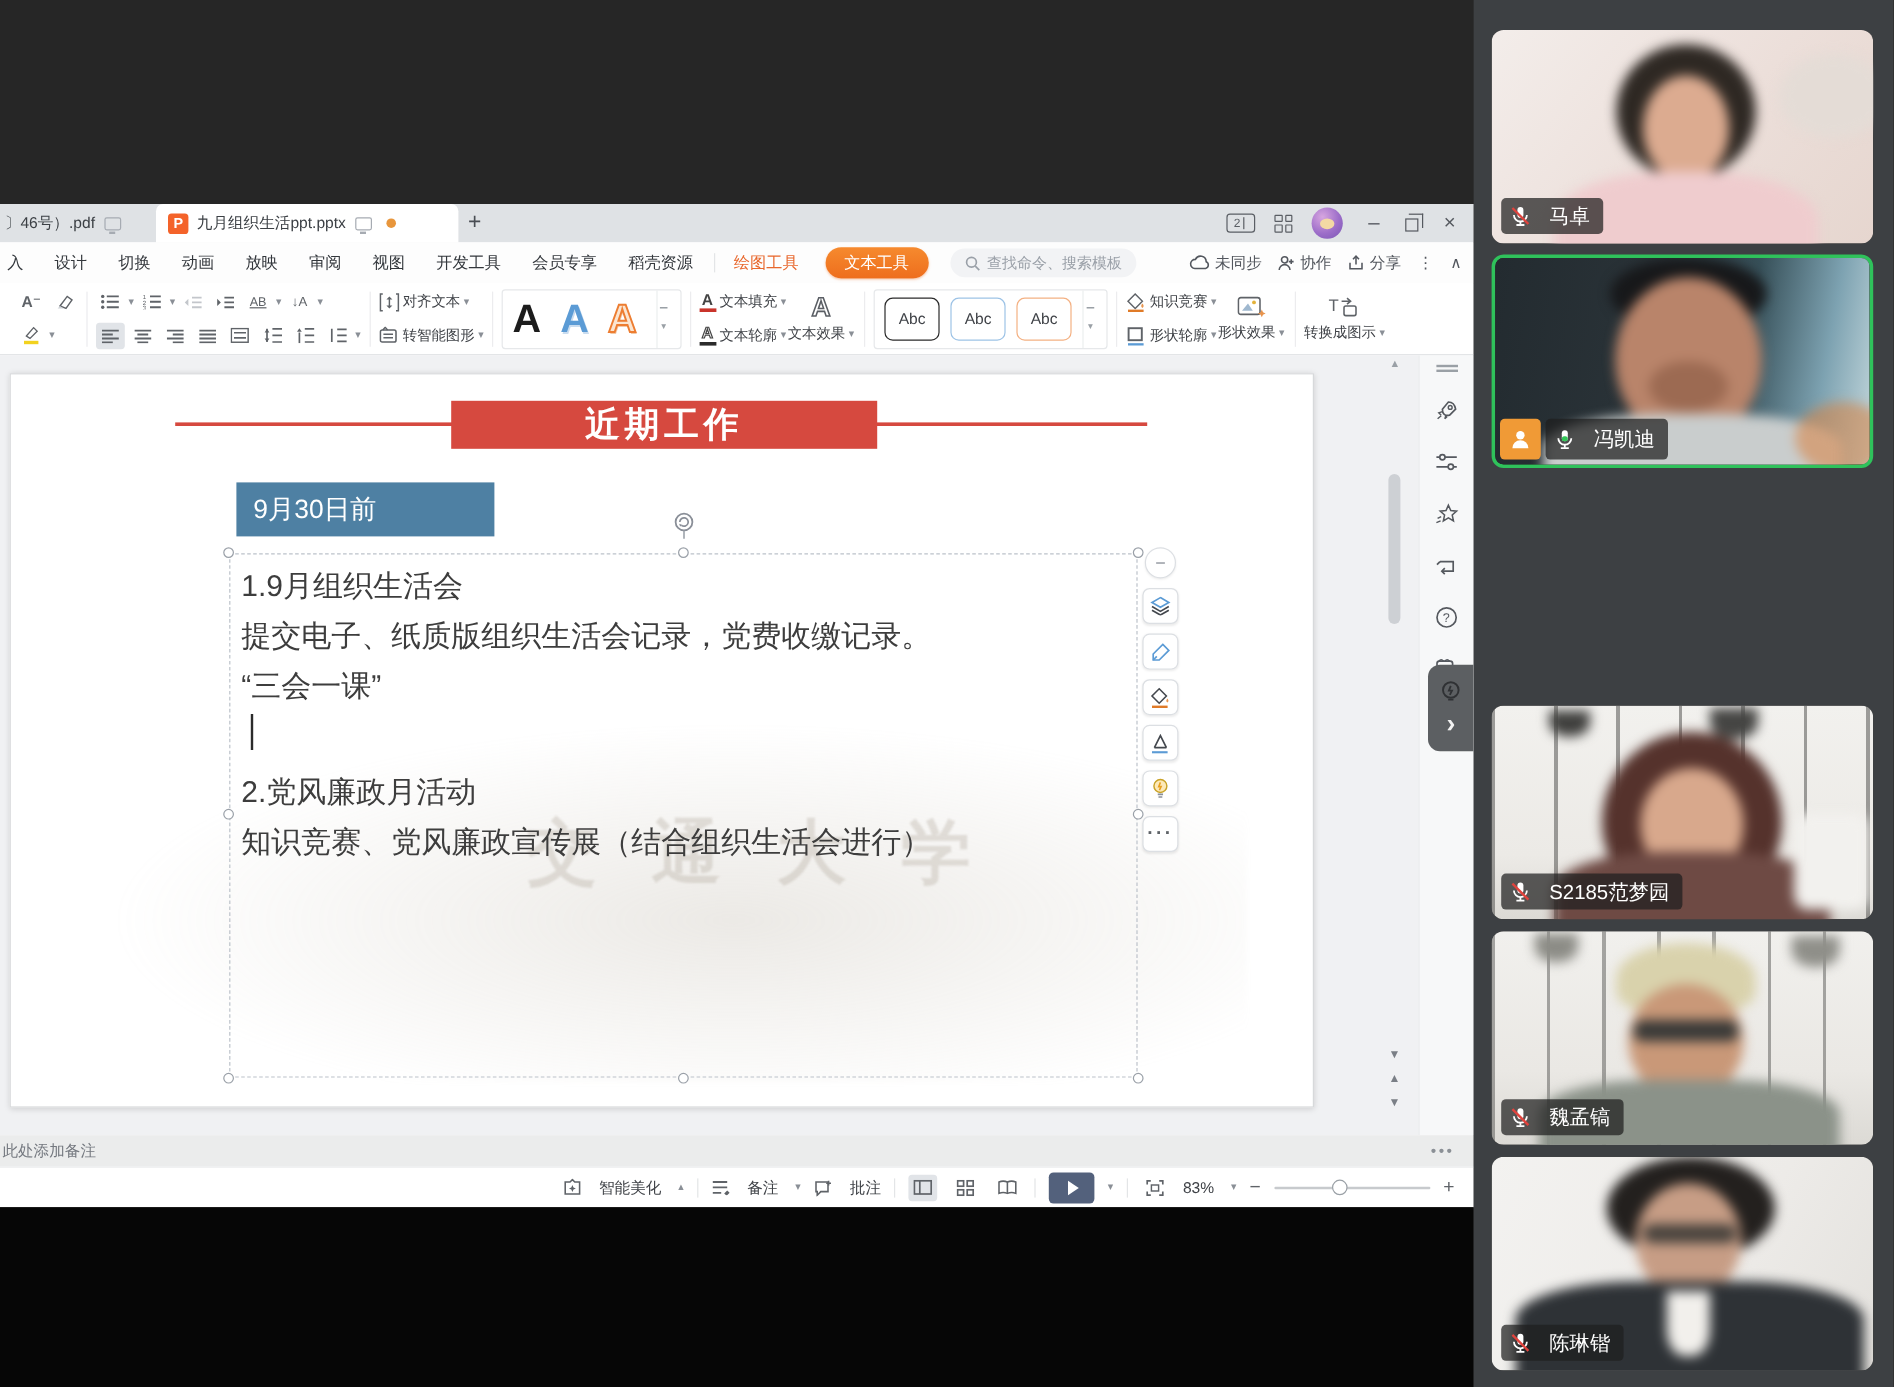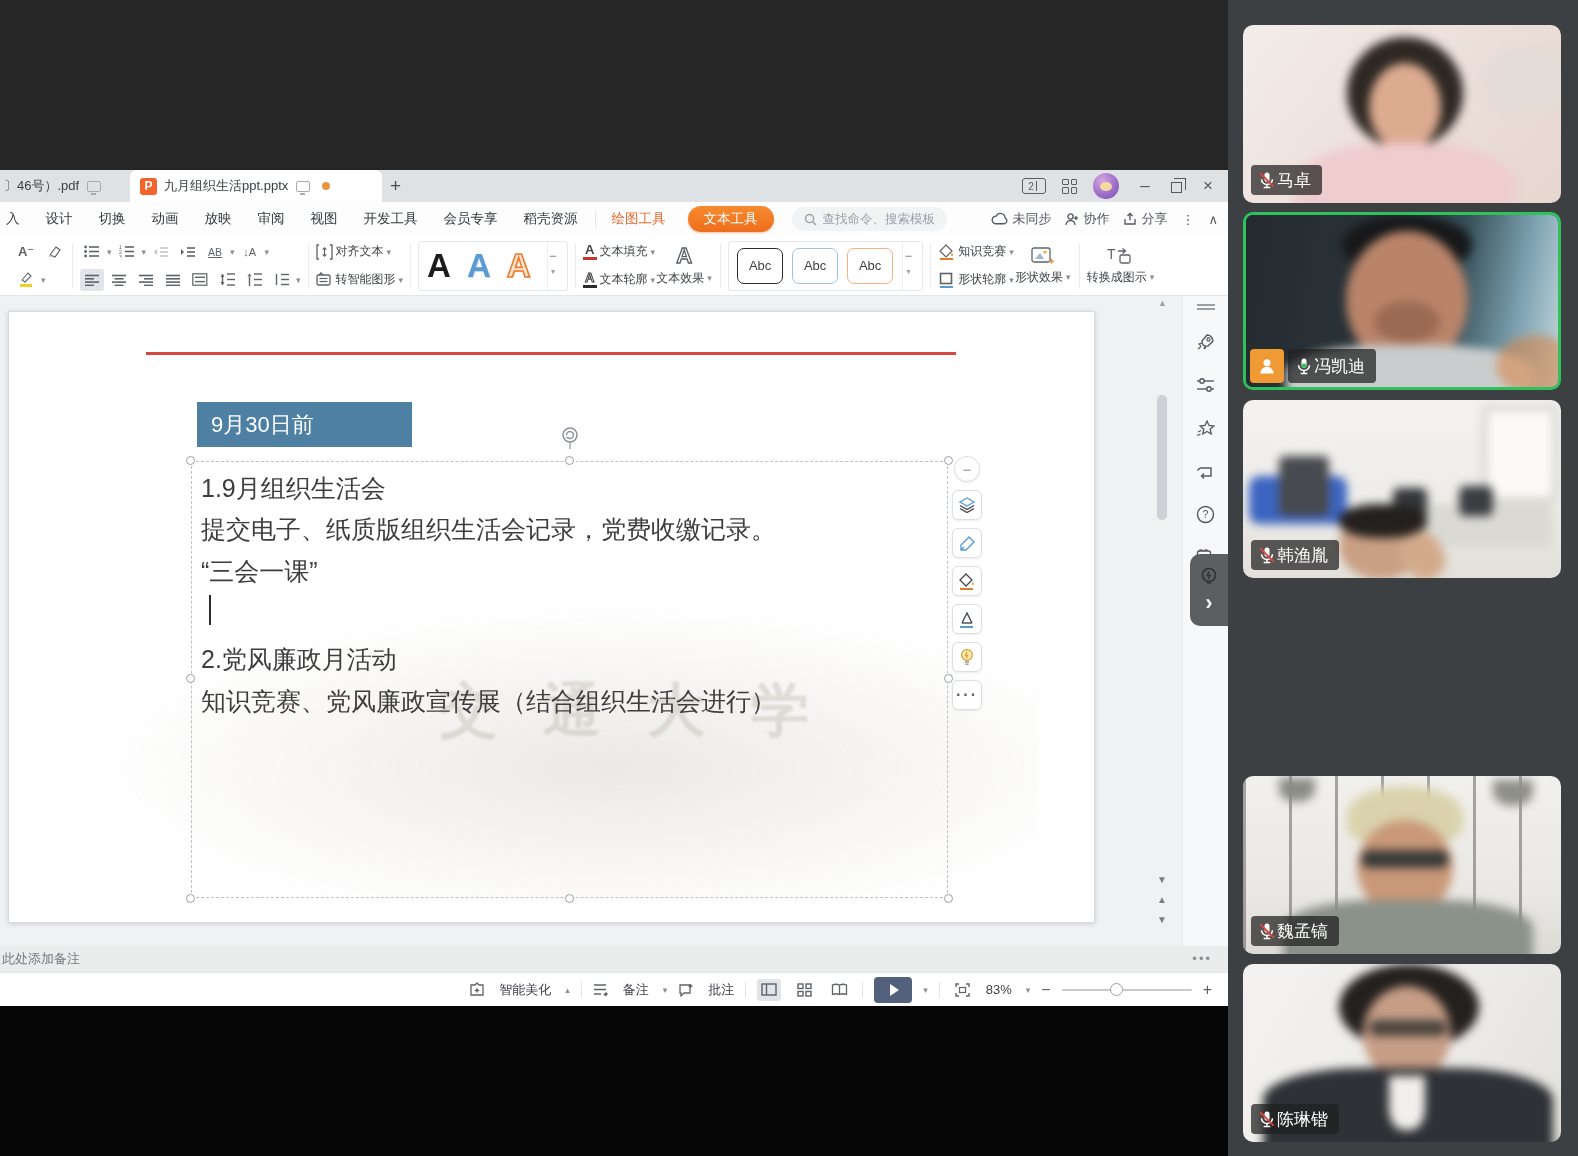--- a/index.html
+++ b/index.html
@@ -115,21 +115,21 @@
   .zknob{position:absolute;left:48px;top:-6px;width:13px;height:13px;border-radius:50%;background:#fff;border:1.5px solid #9aa0a6;}
   .zsign{font-size:16px;color:#5f6368;}
 
   
   .sidebar{position:absolute;left:1228px;top:0;width:350px;height:1156px;background:#3d4043;}
   .tile{position:absolute;left:15px;width:318px;height:178px;border-radius:10px;overflow:hidden;background:#222;}
   .tile.activeb{border:3px solid #2fc25b;}
   .scene{position:absolute;inset:0;}
   .blob{position:absolute;border-radius:50%;}
   .blur{filter:blur(5px);}
-  .namelabel{position:absolute;left:8px;bottom:8px;height:30px;background:rgba(30,30,30,.72);border-radius:4px;display:flex;align-items:center;gap:0;padding:0 11px 0 6px;z-index:3;}
+  .namelabel{position:absolute;left:8px;bottom:8px;height:30px;background:rgba(30,30,30,.72);border-radius:4px;display:flex;align-items:center;gap:14px;padding:0 11px 0 6px;z-index:3;}
   .namelabel span{color:#fff;font-size:17px;font-weight:500;white-space:nowrap;}
   .host-badge{position:absolute;left:4px;bottom:4px;width:34px;height:34px;background:#f09a36;border-radius:4px;display:flex;align-items:center;justify-content:center;z-index:3;}
   .namelabel.withbadge{left:42px;bottom:4px;height:34px;}
 </style>
 </head>
 <body>
 
 <div class="screen">
   <div class="desktop">
 
@@ -506,20 +506,23 @@
               <span class="caret">▾</span>
             </span>
         </div>
       </div>
 
       <div class="canvas">
         <div class="slide">
           <div class="wm-band"></div>
           <div class="wm-text">交通大学</div>
           <div class="redline"></div>
+          <div class="banner">
+              <span>近期工作</span>
+            </div>
           <div class="bluebox">
               <span>9月30日前</span>
             </div>
 
           <svg class="rot-handle" width="20" height="24" viewBox="0 0 20 24">
             <circle cx="10" cy="9" r="7" fill="#fff" stroke="#8a8f98" stroke-width="1.5"></circle>
             <path d="M6.5 9 a3.5 3.5 0 1 1 1.4 2.8" fill="none" stroke="#8a8f98" stroke-width="1.4"></path>
             <path d="M6 10.5 L6.7 12.8 L8.8 11.6 Z" fill="#8a8f98"></path>
             <line x1="10" y1="16" x2="10" y2="23" stroke="#9aa0a8" stroke-width="1.3"></line>
           </svg>
@@ -778,46 +781,43 @@
             <rect x="9" y="3" width="6" height="11" rx="3" fill="#fff"></rect>
             <rect x="9" y="9" width="6" height="5" rx="2.5" fill="#34c759"></rect>
             <path d="M5.5 11a6.5 6.5 0 0 0 13 0" stroke="#fff" stroke-width="1.8" fill="none"></path>
             <line x1="12" y1="17.5" x2="12" y2="20.5" stroke="#fff" stroke-width="1.8"></line>
             <line x1="8" y1="21" x2="16" y2="21" stroke="#fff" stroke-width="1.8"></line>
           </svg>
         <span>冯凯迪</span>
       </div>
     </div>
 
-    <div class="tile" style="top:400px;">
-      <div class="scene" style="background:linear-gradient(180deg,#f3f2ef 0%,#edece8 60%,#e2e0db 100%);">
+
+    <div class="tile" style="top:588px;">
+      <div class="scene" style="background:repeating-linear-gradient(90deg,rgba(70,70,68,.5) 0 3px,rgba(0,0,0,0) 3px 52px),linear-gradient(180deg,#f2f1ee 0%,#eceae6 70%,#dcdad5 100%);">
         <div class="blur">
-          <div class="blob" style="right:4px;top:6px;width:74px;height:96px;background:#fbfaf6;border:4px solid #c9c7c2;border-radius:4px;"></div>
-          <div class="blob" style="left:6px;top:76px;width:98px;height:48px;background:#3c64c0;border-radius:10px;"></div>
-          <div class="blob" style="left:36px;top:56px;width:50px;height:60px;background:#474a4e;border-radius:6px;"></div>
-          <div class="blob" style="left:110px;top:104px;width:200px;height:44px;background:#dad9d3;border-radius:8px;"></div>
-          <div class="blob" style="left:150px;top:88px;width:34px;height:30px;background:#33363a;border-radius:6px;"></div>
-          <div class="blob" style="left:216px;top:86px;width:34px;height:30px;background:#3a3d41;border-radius:6px;"></div>
-          <div class="blob" style="left:96px;top:110px;width:84px;height:70px;background:#caa084;"></div>
-          <div class="blob" style="left:96px;top:104px;width:88px;height:34px;background:#24201d;border-radius:45%;"></div>
-          <div class="blob" style="left:160px;top:132px;width:40px;height:48px;background:#d3ab8c;transform:rotate(-30deg);border-radius:40%;"></div>
+          <div class="blob" style="left:48px;top:4px;width:34px;height:22px;background:#3f3f3d;border-radius:0 0 50% 50%;"></div>
+          <div class="blob" style="left:182px;top:2px;width:40px;height:26px;background:#454543;border-radius:0 0 50% 50%;"></div>
+          <div class="blob" style="left:92px;top:22px;width:150px;height:150px;background:#55322c;"></div>
+          <div class="blob" style="left:124px;top:52px;width:86px;height:94px;background:#d8a88c;"></div>
+          <div class="blob" style="left:52px;top:122px;width:230px;height:80px;background:#6e4a44;border-radius:40% 40% 0 0;"></div>
+          <div class="blob" style="left:252px;top:90px;width:62px;height:80px;background:#f2f1ee;border-radius:12px;"></div>
         </div>
       </div>
       <div class="namelabel">
         <svg width="20" height="20" viewBox="0 0 24 24">
             <rect x="9" y="3" width="6" height="11" rx="3" fill="#fff"></rect>
             <path d="M5.5 11a6.5 6.5 0 0 0 13 0" stroke="#fff" stroke-width="1.8" fill="none"></path>
             <line x1="12" y1="17.5" x2="12" y2="20.5" stroke="#fff" stroke-width="1.8"></line>
             <line x1="8" y1="21" x2="16" y2="21" stroke="#fff" stroke-width="1.8"></line>
             <line x1="4" y1="4" x2="20" y2="20" stroke="#e0433d" stroke-width="2.4"></line>
           </svg>
-        <span>韩渔胤</span>
+        <span>S2185范梦园</span>
       </div>
     </div>
-
 
     <div class="tile" style="top:964px;">
       <div class="scene" style="background:linear-gradient(120deg,#f3f2f0 0%,#edebe8 60%,#e3e1dd 100%);">
         <div class="blur">
           <div class="blob" style="left:96px;top:0px;width:140px;height:86px;background:#23201e;"></div>
           <div class="blob" style="left:120px;top:22px;width:88px;height:96px;background:#c79d85;"></div>
           <div class="blob" style="left:126px;top:56px;width:78px;height:16px;background:#4a443e;border-radius:8px;"></div>
           <div class="blob" style="left:20px;top:104px;width:290px;height:90px;background:#2e3236;border-radius:35% 35% 0 0;"></div>
           <div class="blob" style="left:146px;top:112px;width:36px;height:54px;background:#f2f0ec;border-radius:0 0 40% 40%;"></div>
         </div>

